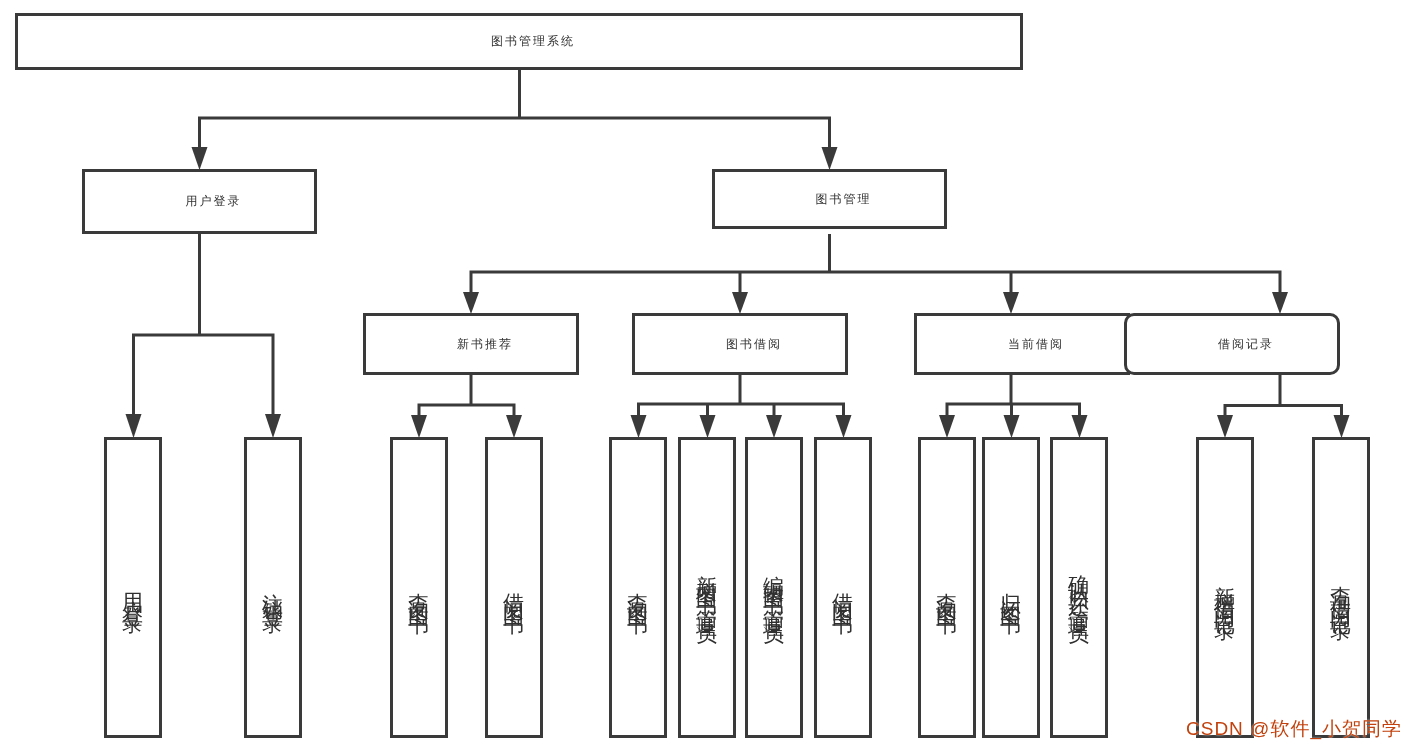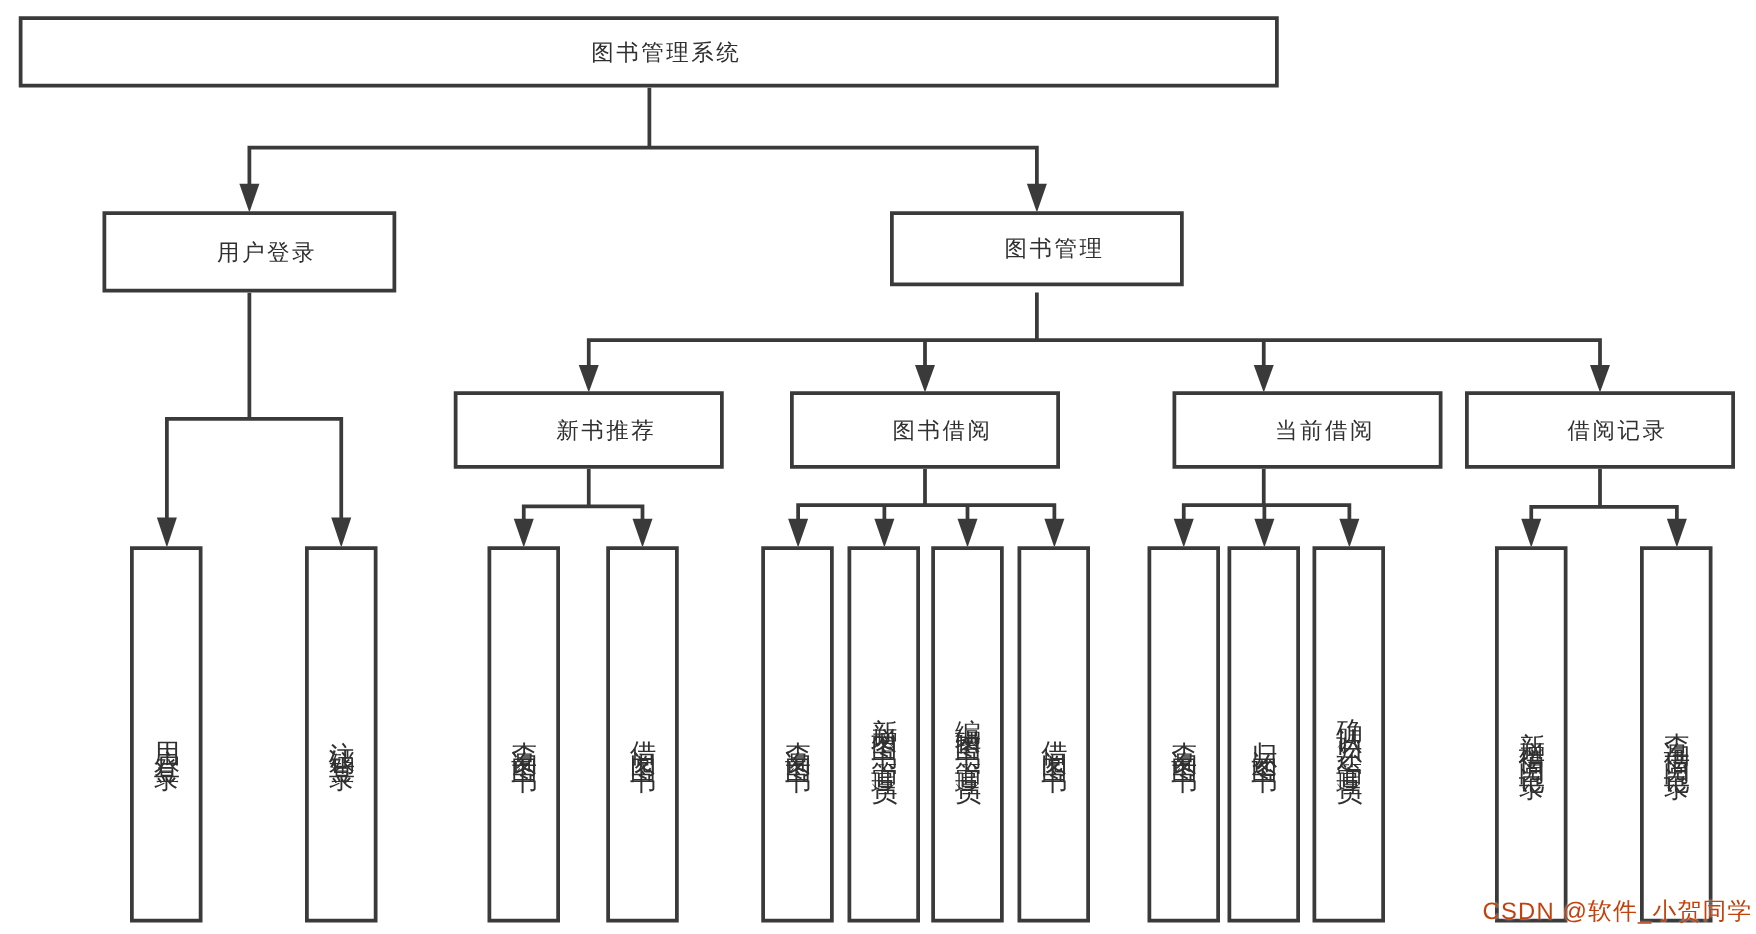--- a/index.html
+++ b/index.html
@@ -21,41 +21,41 @@
     position:absolute;
     box-sizing:border-box;
     border:3px solid #3a3a3a;
     background:#ffffff;
     display:flex;
     align-items:center;
     justify-content:center;
     z-index:2;
   }
   .h{
-    font-size:18px;
+    font-size:12px;
     letter-spacing:2px;
     padding-left:28px;
   }
   .v{
     writing-mode:vertical-rl;
     text-orientation:mixed;
     font-size:21px;
     letter-spacing:7px;
     line-height:1;
     padding-top:4px;
   }
   
   .root-box        {left:15px;  top:13px;  width:1008px; height:57px;}
   .user-login-box  {left:82px;  top:169px; width:235px;  height:65px;}
   .book-mgmt-box   {left:712px; top:169px; width:235px;  height:60px;}
   .lvl3            {top:313px; width:216px; height:62px;}
   .new-book-box    {left:363px;}
   .book-borrow-box {left:632px;}
-  .cur-borrow-box  {left:938px;text-align:right;}
-  .borrow-rec-box  {left:1172px;}
+  .cur-borrow-box  {left:914px;text-align:right;}
+  .borrow-rec-box  {left:1124px;border-radius:10px;}
   
   .leaf{top:437px; width:58px; height:301px;}
   .leaf-a1{left:104px;}
   .leaf-a2{left:244px;}
   .leaf-b1{left:390px;}
   .leaf-b2{left:485px;}
   .leaf-c1{left:609px;}
   .leaf-c2{left:678px;}
   .leaf-c3{left:745px;}
   .leaf-c4{left:814px;}

